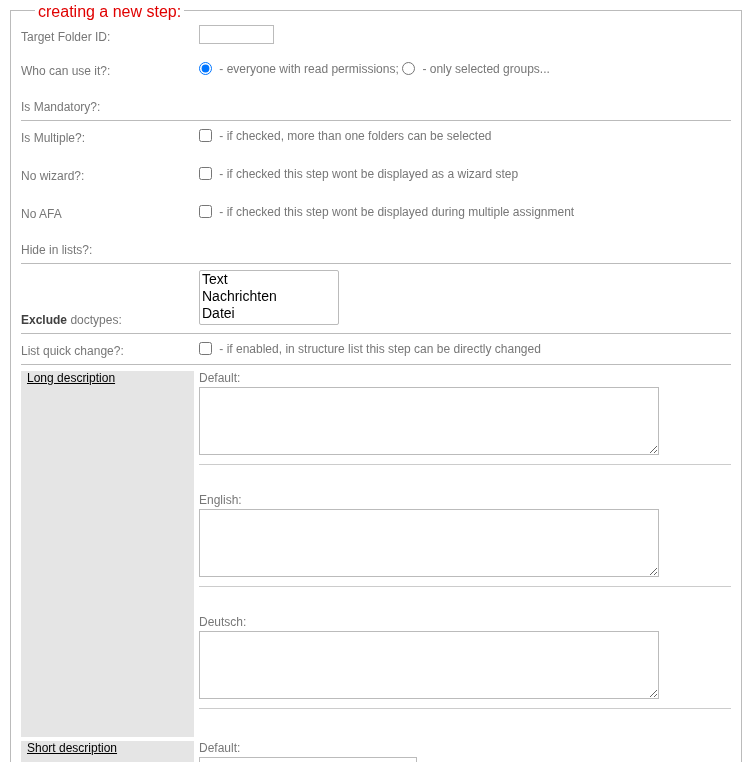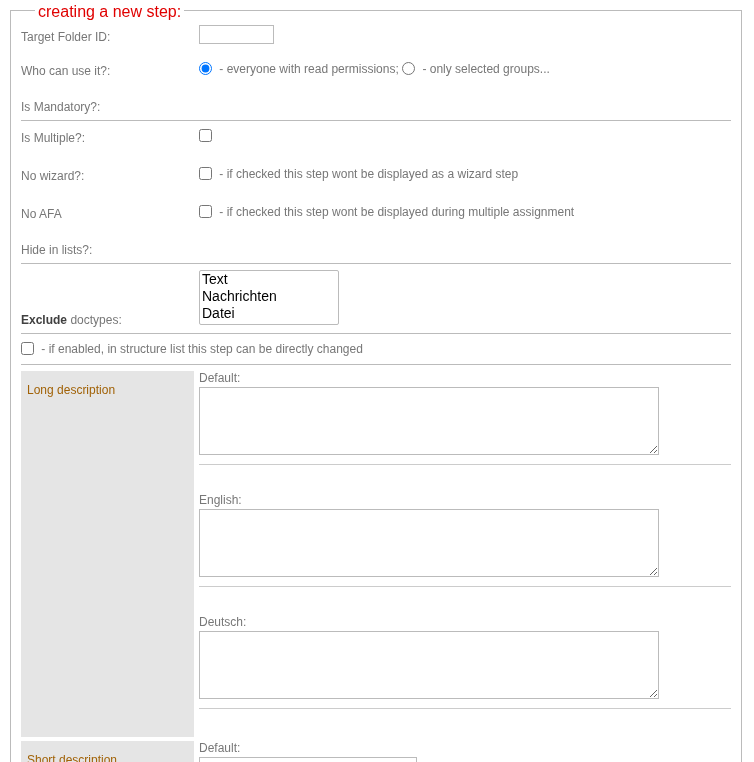--- a/index.html
+++ b/index.html
@@ -72,25 +72,26 @@
     width: 140px;
     height: 55px;
     border: 1px solid #bbb;
     font-size: 14px;
     font-family: Arial, Helvetica, sans-serif;
   }
   .sidebar-block {
     width: 173px;
     flex: 0 0 173px;
     background: #e5e5e5;
-    color: #a16207;
-    font-size: 12px;
-    padding: 12px 6px;
+    color: #000000;
+    font-size: 12px;
+    padding: 0 6px;
     align-self: stretch;
     margin-right: 5px;
+    text-decoration: underline;
   }
   .desc-section {
     display: flex;
     align-items: stretch;
     margin: 4px 0 0 0;
   }
   .desc-fields {
     flex: 1;
   }
   .desc-fields .field-block {
@@ -150,21 +151,21 @@
 
   <div class="row">
     <div class="label-col">Is Mandatory?:</div>
   </div>
 
   <hr class="sep">
 
   <div class="row checkbox-row">
     <div class="label-col">Is Multiple?:</div>
     <div class="value-col">
-      <input type="checkbox" style="">
+      <input type="checkbox" style=""><span>  - if checked, more than one folders can be selected</span>
     </div>
   </div>
   <div class="row checkbox-row">
     <div class="label-col">No wizard?:</div>
     <div class="value-col">
       <input type="checkbox" style=""><span>  - if checked this step wont be displayed as a wizard step</span>
     </div>
   </div>
   <div class="row checkbox-row">
     <div class="label-col">No AFA</div>
@@ -187,20 +188,21 @@
         <option>Text</option>
         <option>Nachrichten</option>
         <option>Datei</option>
       </select>
     </div>
   </div>
 
   <hr class="sep">
 
   <div class="row">
+    <div class="label-col">List quick change?:</div>
     <div class="value-col">
       <input type="checkbox" style=""><span>  - if enabled, in structure list this step can be directly changed</span>
     </div>
   </div>
 
   <hr class="sep">
 
   <div class="desc-section">
     <div class="sidebar-block">Long description</div>
     <div class="desc-fields">

